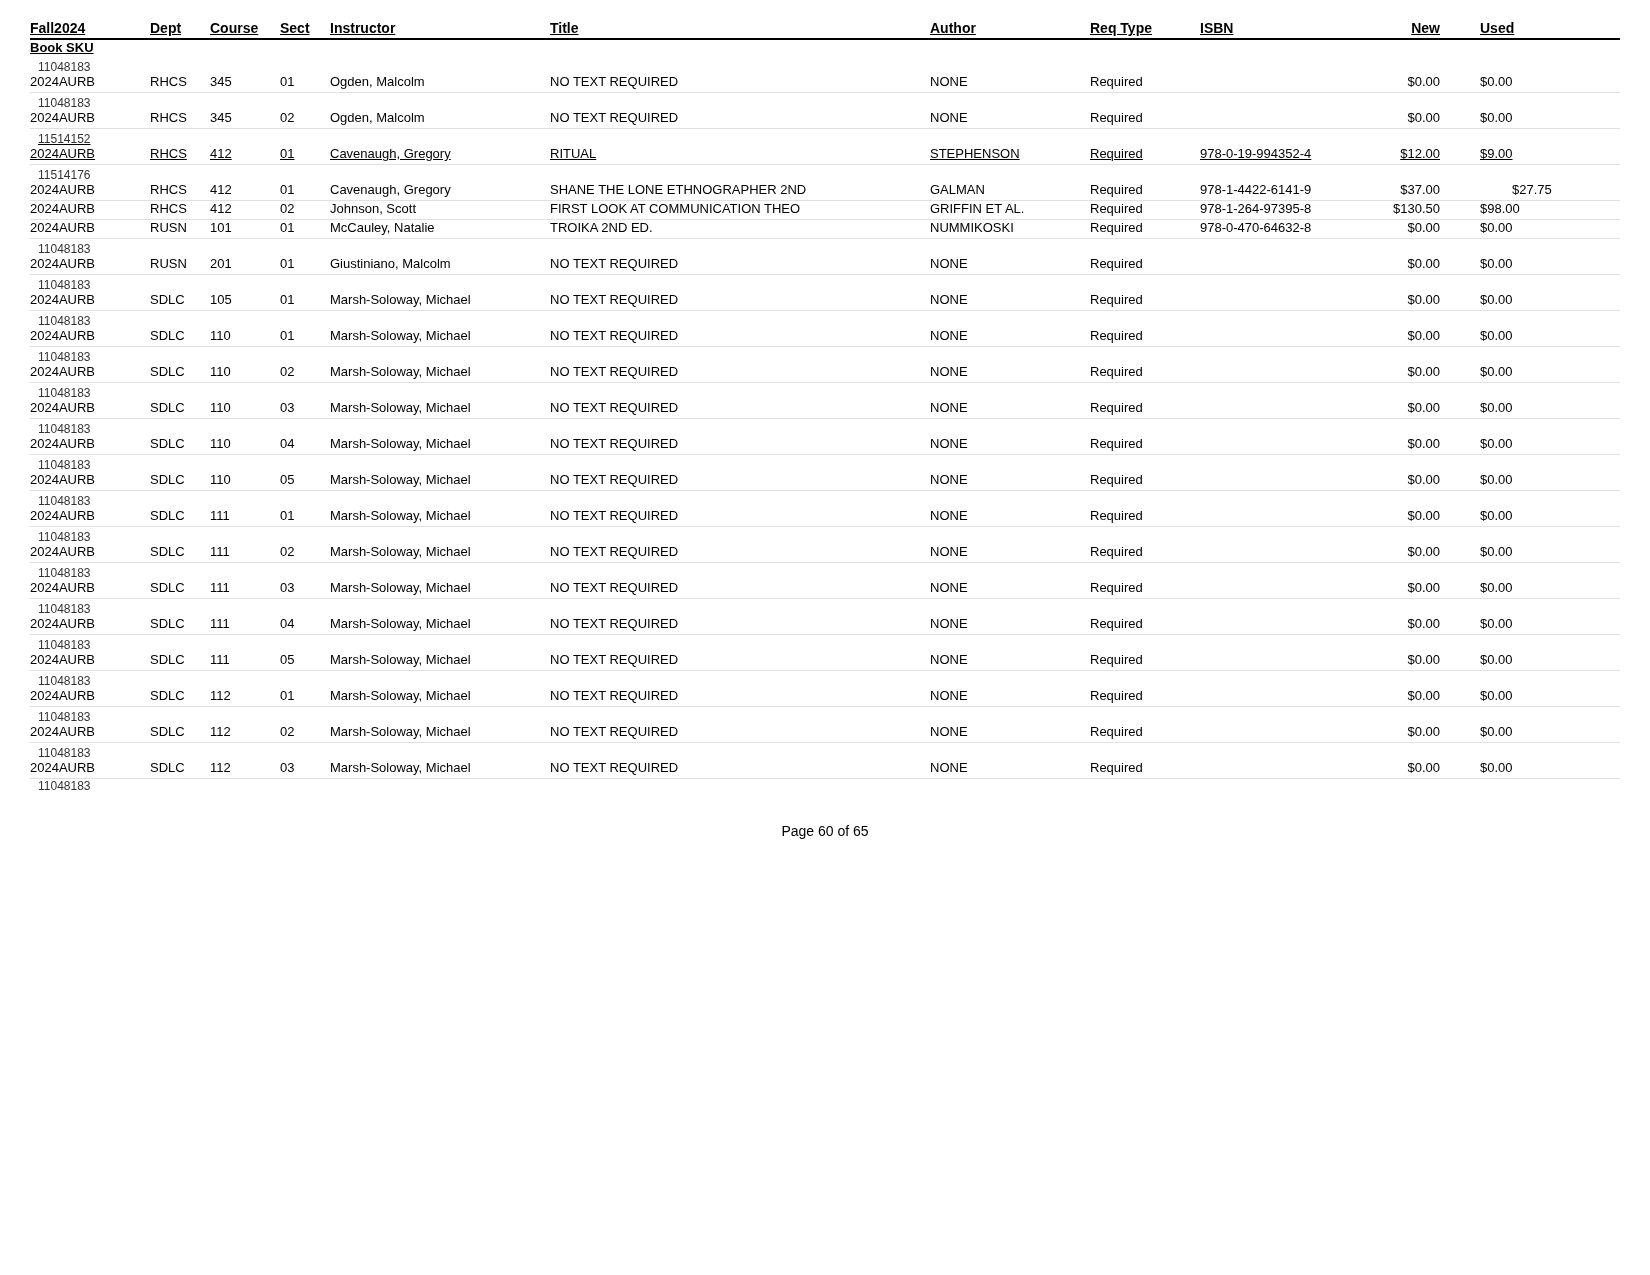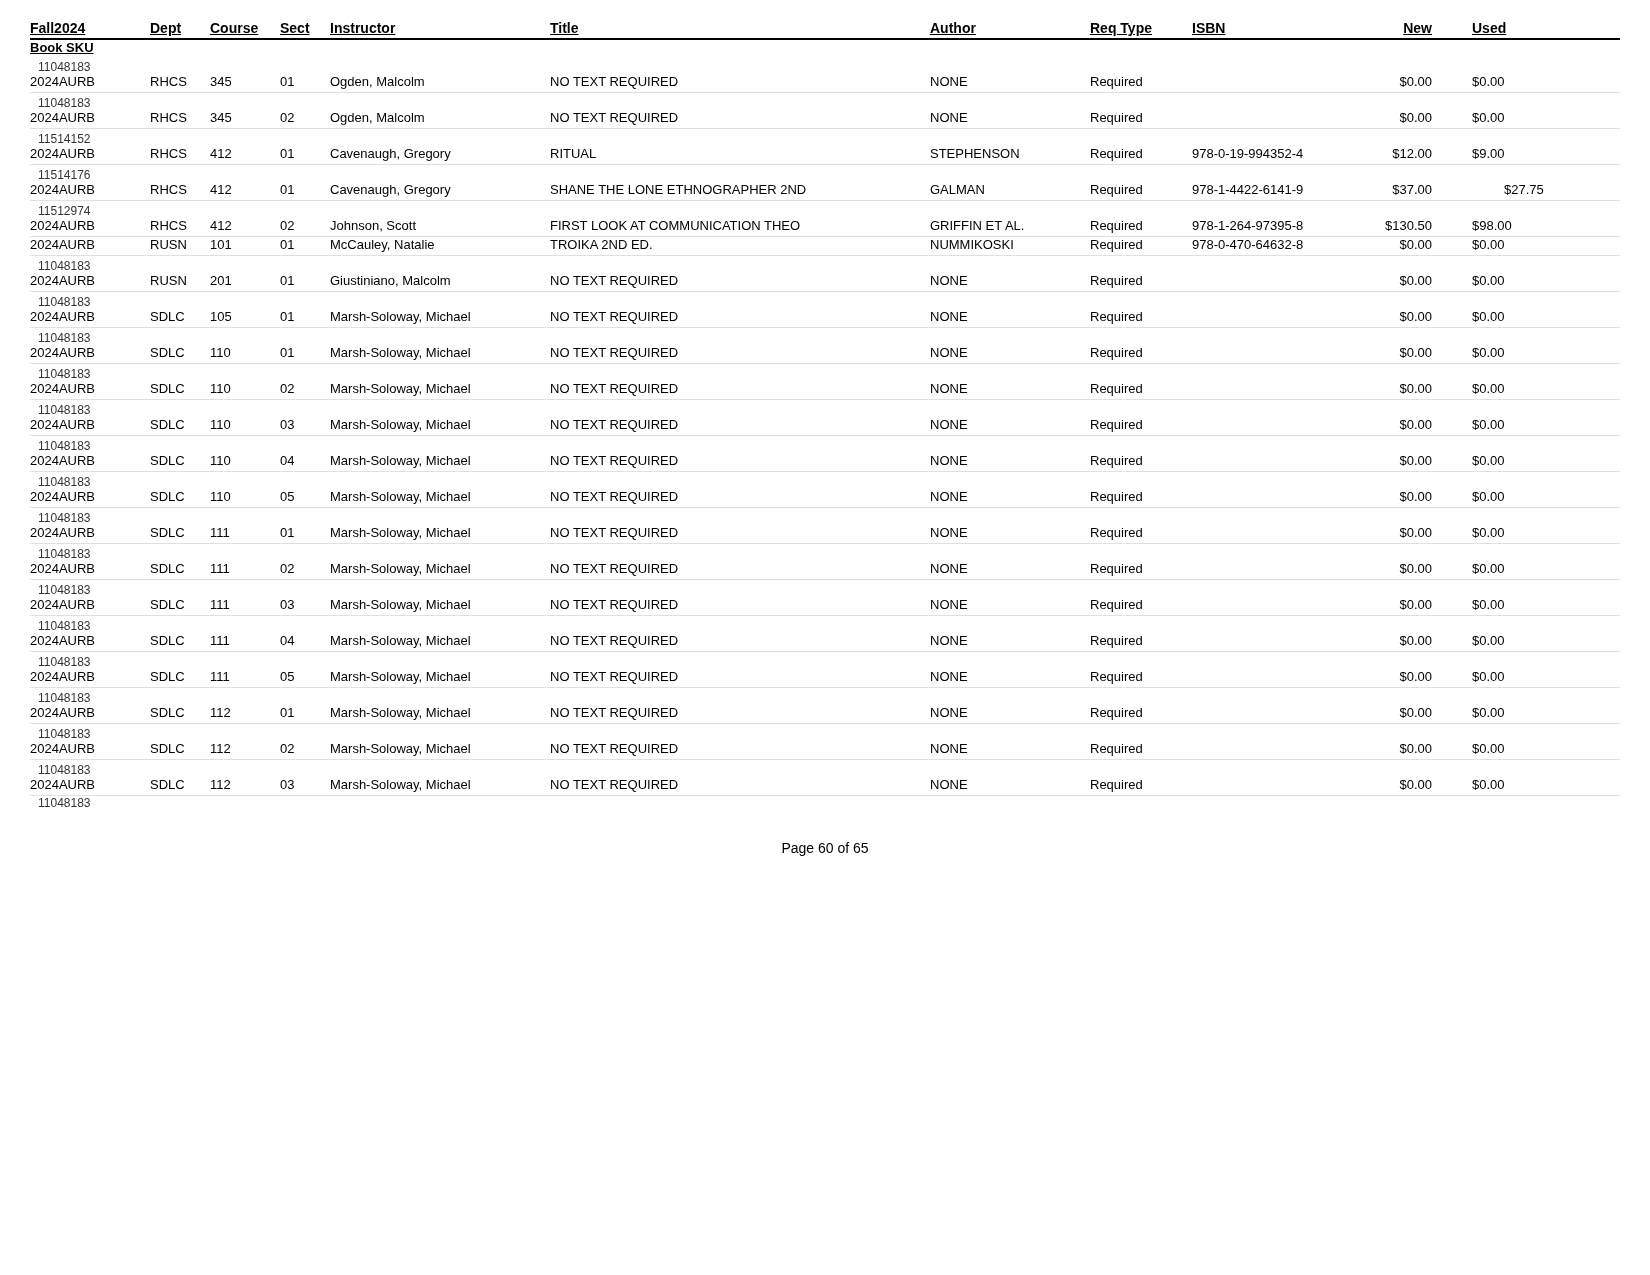--- a/index.html
+++ b/index.html
@@ -38,21 +38,21 @@
     .table-container {
       width: 100%;
     }
     .col-term    { width: 120px; flex-shrink: 0; }
     .col-dept    { width: 60px; flex-shrink: 0; }
     .col-course  { width: 70px; flex-shrink: 0; }
     .col-sect    { width: 50px; flex-shrink: 0; }
     .col-instr   { width: 220px; flex-shrink: 0; }
     .col-title   { width: 380px; flex-shrink: 0; }
     .col-author  { width: 160px; flex-shrink: 0; }
-    .col-reqtype { width: 102px; flex-shrink: 0; }
+    .col-reqtype { width: 110px; flex-shrink: 0; }
     .col-isbn    { width: 160px; flex-shrink: 0; }
     .col-new     { width: 80px; flex-shrink: 0; text-align: right; }
     .col-used    { width: 69px; flex-shrink: 0; text-align: right; padding-left: 40px; }
     .page-footer {
       text-align: center;
       margin-top: 30px;
       font-size: 14px;
     }
     .header-row .col-new,
     .header-row .col-used {
@@ -108,21 +108,21 @@
           <div class="col col-sect">02</div>
           <div class="col col-instr">Ogden, Malcolm</div>
           <div class="col col-title">NO TEXT REQUIRED</div>
           <div class="col col-author">NONE</div>
           <div class="col col-reqtype">Required</div>
           <div class="col col-isbn"></div>
           <div class="col col-new" style="text-align: right;">$0.00</div>
           <div class="col col-used" style="text-align: right;">$0.00</div>
         </div>
       </div>
-      <div style="border-bottom: 1px solid rgb(224, 224, 224);">
+      <div style="border-bottom: 1px solid rgb(224, 224, 224); text-decoration: underline;">
         <div style="padding-left: 8px; font-size: 12px; color: rgb(51, 51, 51); padding-top: 3px;">11514152</div>
         <div style="display: flex; align-items: center; padding-bottom: 3px;">
           <div class="col col-term">2024AURB</div>
           <div class="col col-dept">RHCS</div>
           <div class="col col-course">412</div>
           <div class="col col-sect">01</div>
           <div class="col col-instr">Cavenaugh, Gregory</div>
           <div class="col col-title">RITUAL</div>
           <div class="col col-author">STEPHENSON</div>
           <div class="col col-reqtype">Required</div>
@@ -141,21 +141,20 @@
           <div class="col col-instr">Cavenaugh, Gregory</div>
           <div class="col col-title">SHANE THE LONE ETHNOGRAPHER 2ND</div>
           <div class="col col-author">GALMAN</div>
           <div class="col col-reqtype">Required</div>
           <div class="col col-isbn">978-1-4422-6141-9</div>
           <div class="col col-new" style="text-align: right;">$37.00</div>
           <div class="col col-used" style="text-align: right; margin-left: 32px;">$27.75</div>
         </div>
       </div>
       <div style="border-bottom: 1px solid rgb(224, 224, 224);">
-        <div style="padding-left: 8px; font-size: 12px; color: rgb(51, 51, 51); padding-top: 3px;">11512974</div>
         <div style="display: flex; align-items: center; padding-bottom: 3px;">
           <div class="col col-term">2024AURB</div>
           <div class="col col-dept">RHCS</div>
           <div class="col col-course">412</div>
           <div class="col col-sect">02</div>
           <div class="col col-instr">Johnson, Scott</div>
           <div class="col col-title">FIRST LOOK AT COMMUNICATION THEO</div>
           <div class="col col-author">GRIFFIN ET AL.</div>
           <div class="col col-reqtype">Required</div>
           <div class="col col-isbn">978-1-264-97395-8</div>

